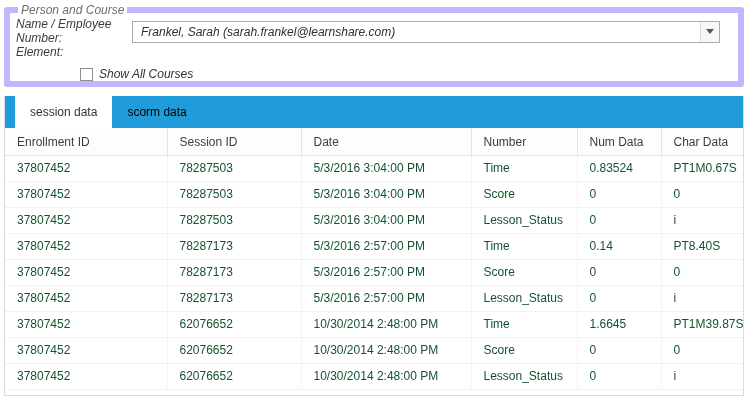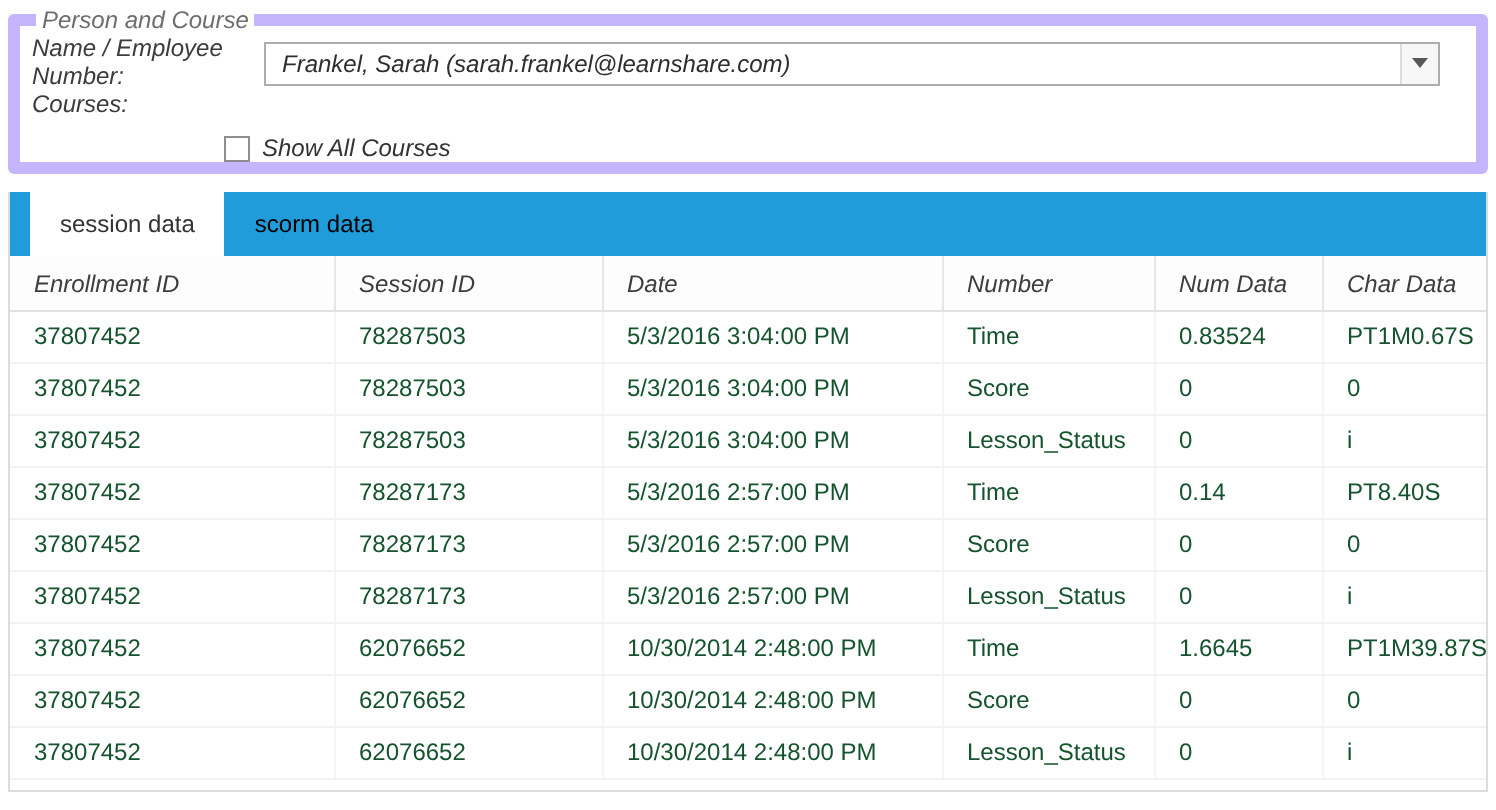--- a/index.html
+++ b/index.html
@@ -54,21 +54,21 @@
     display: flex; align-items: center; justify-content: center;
     background: #f7f7f7;
     border-left: 1px solid #dcdcdc;
   }
   .arrow-down {
     width: 0; height: 0;
     border-left: 4px solid transparent;
     border-right: 4px solid transparent;
     border-top: 5px solid #585858;
   }
-  .checkbox-row { margin-left: 96px; margin-top: 8px; display: flex; align-items: flex-end; }
+  .checkbox-row { margin-left: 64px; margin-top: 8px; display: flex; align-items: flex-end; }
   .checkbox {
     width: 13px; height: 13px;
     border: 1px solid #8e8e8e;
     background: #fff;
     display: inline-block;
     margin-right: 6px;
   }
 
   
   .panel {
@@ -100,21 +100,21 @@
   }
   .grid th {
     text-align: left;
     font-weight: normal;
     color: #3d3d3d;
     background: #fdfdfd;
     height: 27px;
     padding: 0 4px 0 12px;
     border-bottom: 1px solid #e2e2e2;
     border-right: 1px solid #e6e6e6;
-    white-space: nowrap; overflow: hidden; font-style: italic;
+    white-space: nowrap; overflow: hidden;
   }
   .grid td {
     height: 26px;
     padding: 0 4px 0 12px;
     color: #14532d;
     border-bottom: 1px solid #f2f2f2;
     border-right: 1px solid #f5f5f5;
     white-space: nowrap; overflow: hidden;
   }
   .grid th:last-child, .grid td:last-child { border-right: none; }
@@ -131,21 +131,21 @@
       <div class="form-label">Name / Employee Number:</div>
       <div class="combo">
         <span class="combo-value">Frankel, Sarah (sarah.frankel@learnshare.com)</span>
         <span class="combo-btn">
           <span class="arrow-down"></span>
         </span>
       </div>
     </div>
 
     <div class="form-row">
-      <div class="form-label">Courses:</div>
+      <div class="form-label">Element:</div>
     </div>
 
     <div class="checkbox-row">
       <span class="checkbox"></span>
       <span>Show All Courses</span>
     </div>
   </fieldset>
 
   <div class="panel">
     <div class="tabbar">

